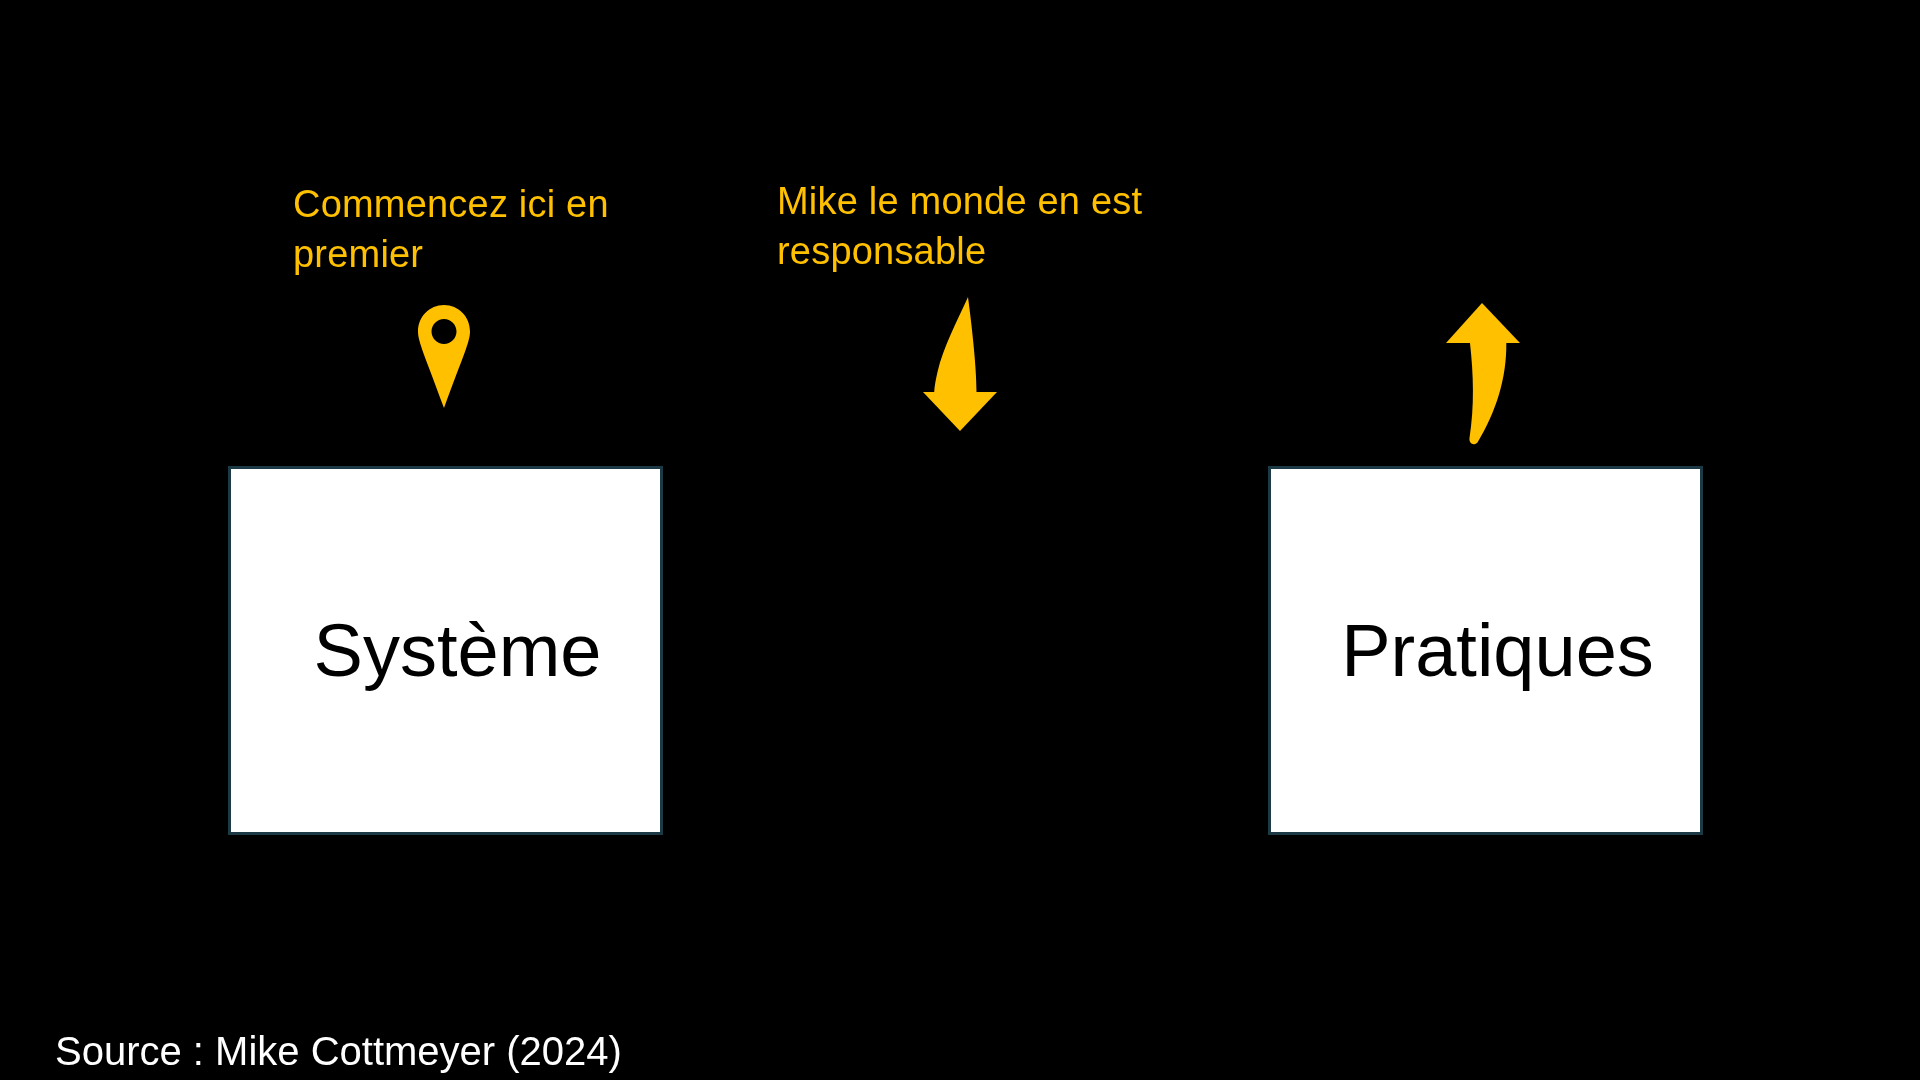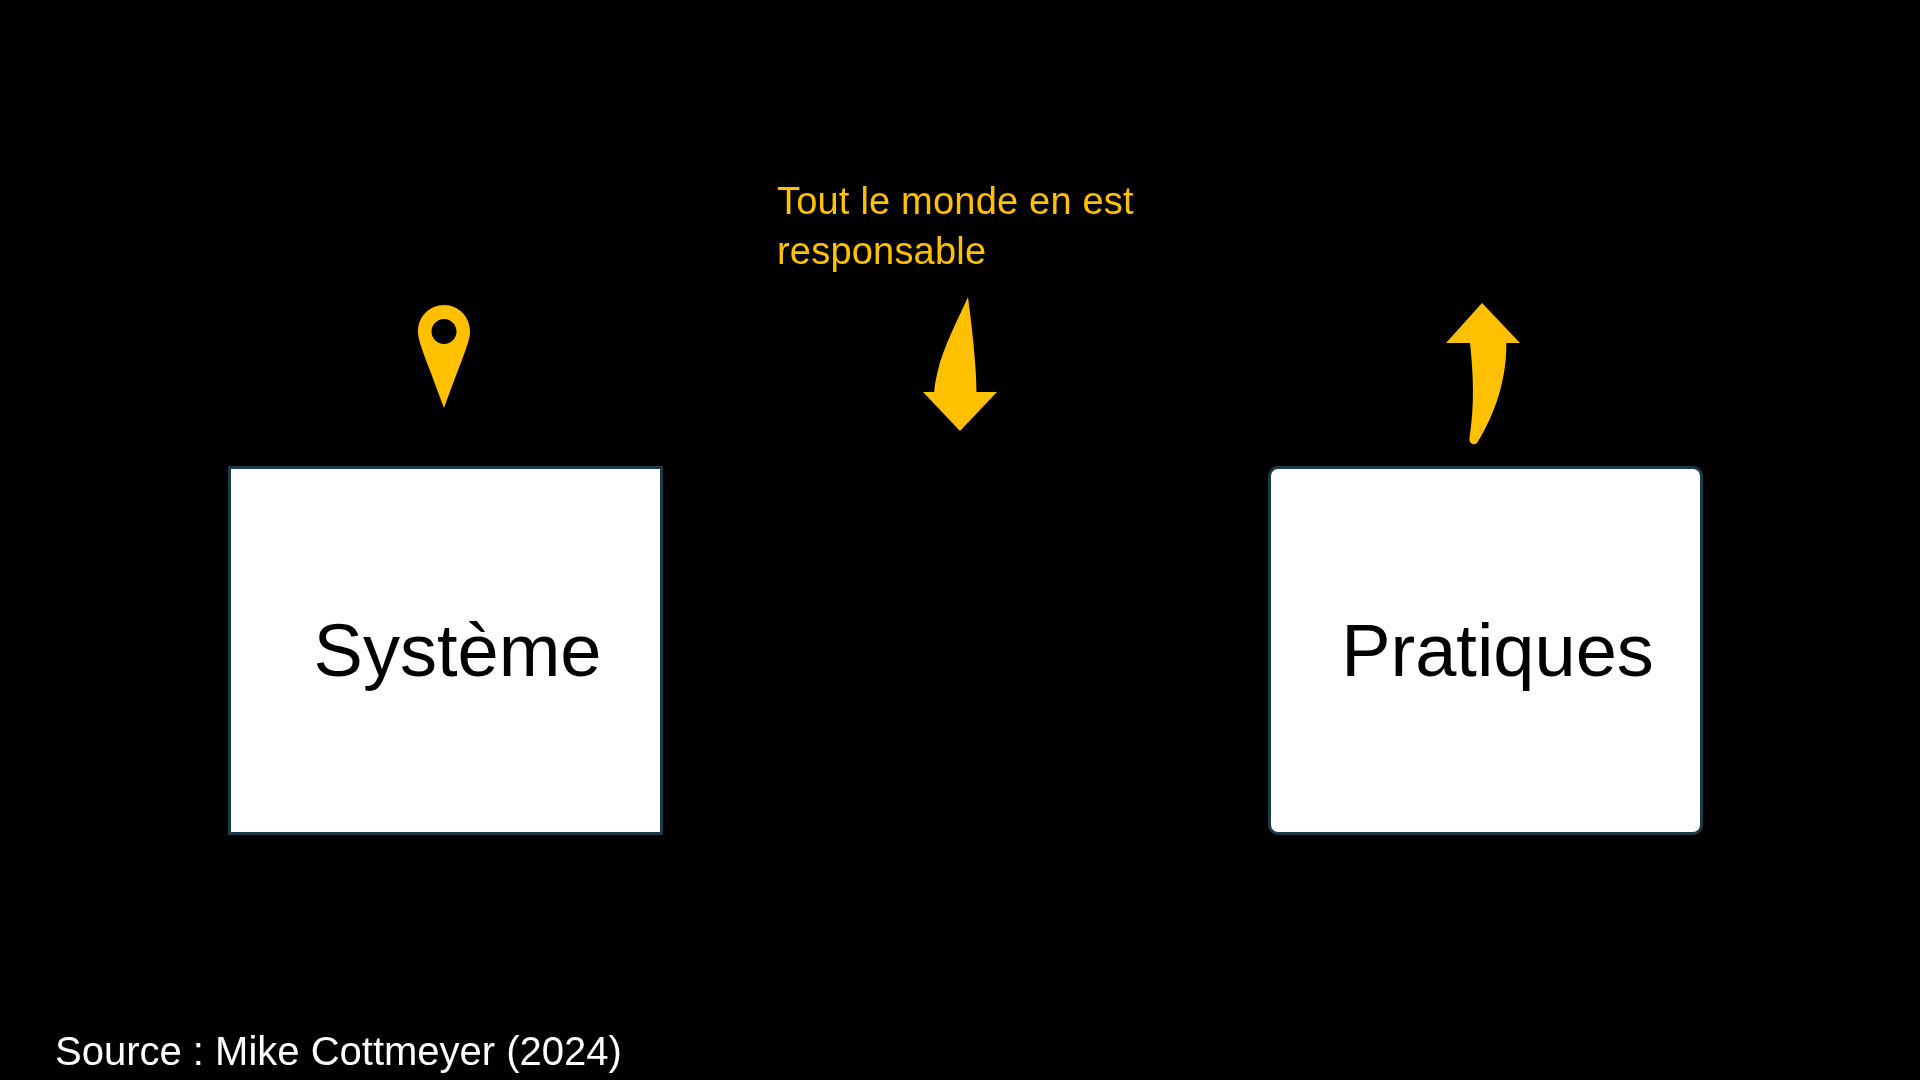--- a/index.html
+++ b/index.html
@@ -18,43 +18,44 @@
   .pin-icon{left:413px;top:303px;}
   .down-arrow-icon{left:920px;top:293px;}
   .up-arrow-icon{left:1444px;top:300px;}
   .box{
     position:absolute;top:466px;width:435px;height:369px;background:#FFFFFF;
     border:3px solid #1B3A45;box-sizing:border-box;
     display:flex;align-items:center;justify-content:center;padding-left:24px;
   }
   .box-1{left:228px;}
   .box-2{left:757px;}
-  .box-3{left:1268px;border-radius:10px;}
+  .box-3{left:1268px;}
   .box-label{font-size:74px;color:#000000;line-height:1;}
   .source{
     position:absolute;left:55px;top:1030px;color:#FFFFFF;
     font-size:40px;line-height:42px;white-space:nowrap;
   }
   .source-clip{
     position:absolute;left:55px;top:1076px;height:4px;overflow:hidden;
     color:#8d9297;opacity:.75;font-size:40px;line-height:40px;white-space:nowrap;
   }
 </style>
 </head>
 <body>
 
 <div class="stage">
 
+  <div class="annotation ann-1">Commencez ici en premier</div>
 
   <svg class="icon pin-icon" width="62" height="108" viewBox="0 0 62 108">
     <path fill="#FFC000" fill-rule="evenodd" d="M31 2 C16.5 2 5 13.5 5 28.5 C5 39 12 53 31 105 C50 53 57 39 57 28.5 C57 13.5 45.5 2 31 2 Z
          M31 16 C37.9 16 43.5 21.6 43.5 28.5 C43.5 35.4 37.9 41 31 41 C24.1 41 18.5 35.4 18.5 28.5 C18.5 21.6 24.1 16 31 16 Z"></path>
   </svg>
 
-  <div class="annotation ann-2">Tout le monde en est responsable</div>
+  <div class="annotation ann-2">Mike le monde en est responsable</div>
 
   <svg class="icon down-arrow-icon" width="80" height="142" viewBox="0 0 80 142">
     <path fill="#FFC000" d="M48 4 C37 28 23 55 17.5 79 C15.8 86.5 14.5 93 14.2 99 L56.5 99 C56.5 76 52.5 38 48 4 Z"></path>
     <path fill="#FFC000" d="M3 99 L77 99 L40 138 Z"></path>
   </svg>
 
 
   <svg class="icon up-arrow-icon" width="80" height="150" viewBox="0 0 80 150">
     <path fill="#FFC000" d="M38 3 L76 43 L2 43 Z"></path>
     <path fill="#FFC000" d="M26 43 C29.5 75 30.5 106 25.5 138 C24.8 143 29.5 146.5 33.5 142.5 C52 112 62.8 78 62.3 43 Z"></path>

